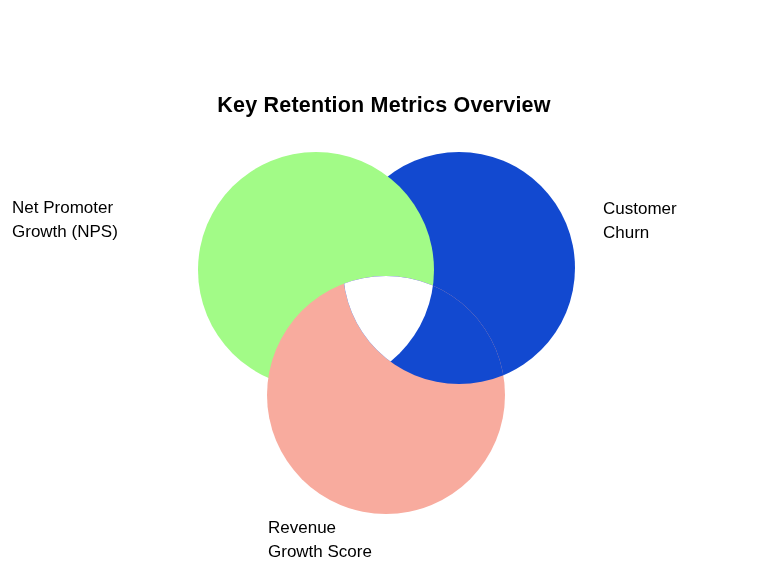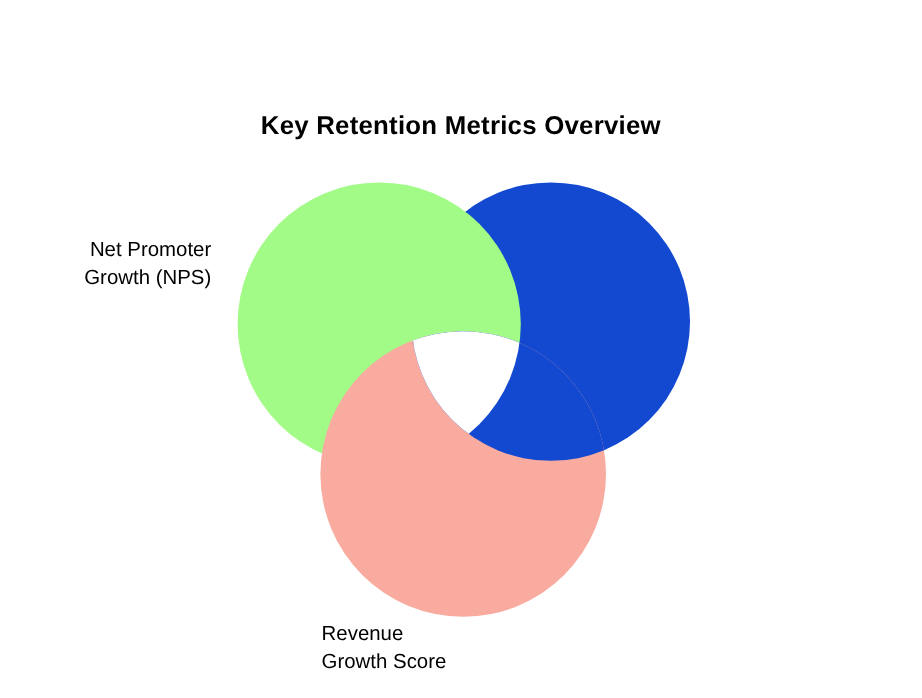--- a/index.html
+++ b/index.html
@@ -36,21 +36,21 @@
     position: absolute;
     font-size: 17px;
     line-height: 24px;
     color: #000000;
   }
   .set-label span { display: block; }
   .label-nps {
     top: 152px;
     left: 12px;
     width: 164px;
-    text-align: right;
+    text-align: left;
   }
   .label-churn {
     top: 153px;
     left: 603px;
     width: 160px;
     text-align: left;
   }
   .label-revenue {
     top: 472px;
     left: 268px;
@@ -91,20 +91,22 @@
       </g>
     </g>
   </svg>
 
   <div class="set-label label-nps">
     <span>Net Promoter</span>
     <span>Growth (NPS)</span>
   </div>
 
   <div class="set-label label-churn">
+    <span>Customer</span>
+    <span>Churn</span>
   </div>
 
   <div class="set-label label-revenue">
     <span>Revenue</span>
     <span>Growth Score</span>
   </div>
 
 </div>
 
 </body></html>

